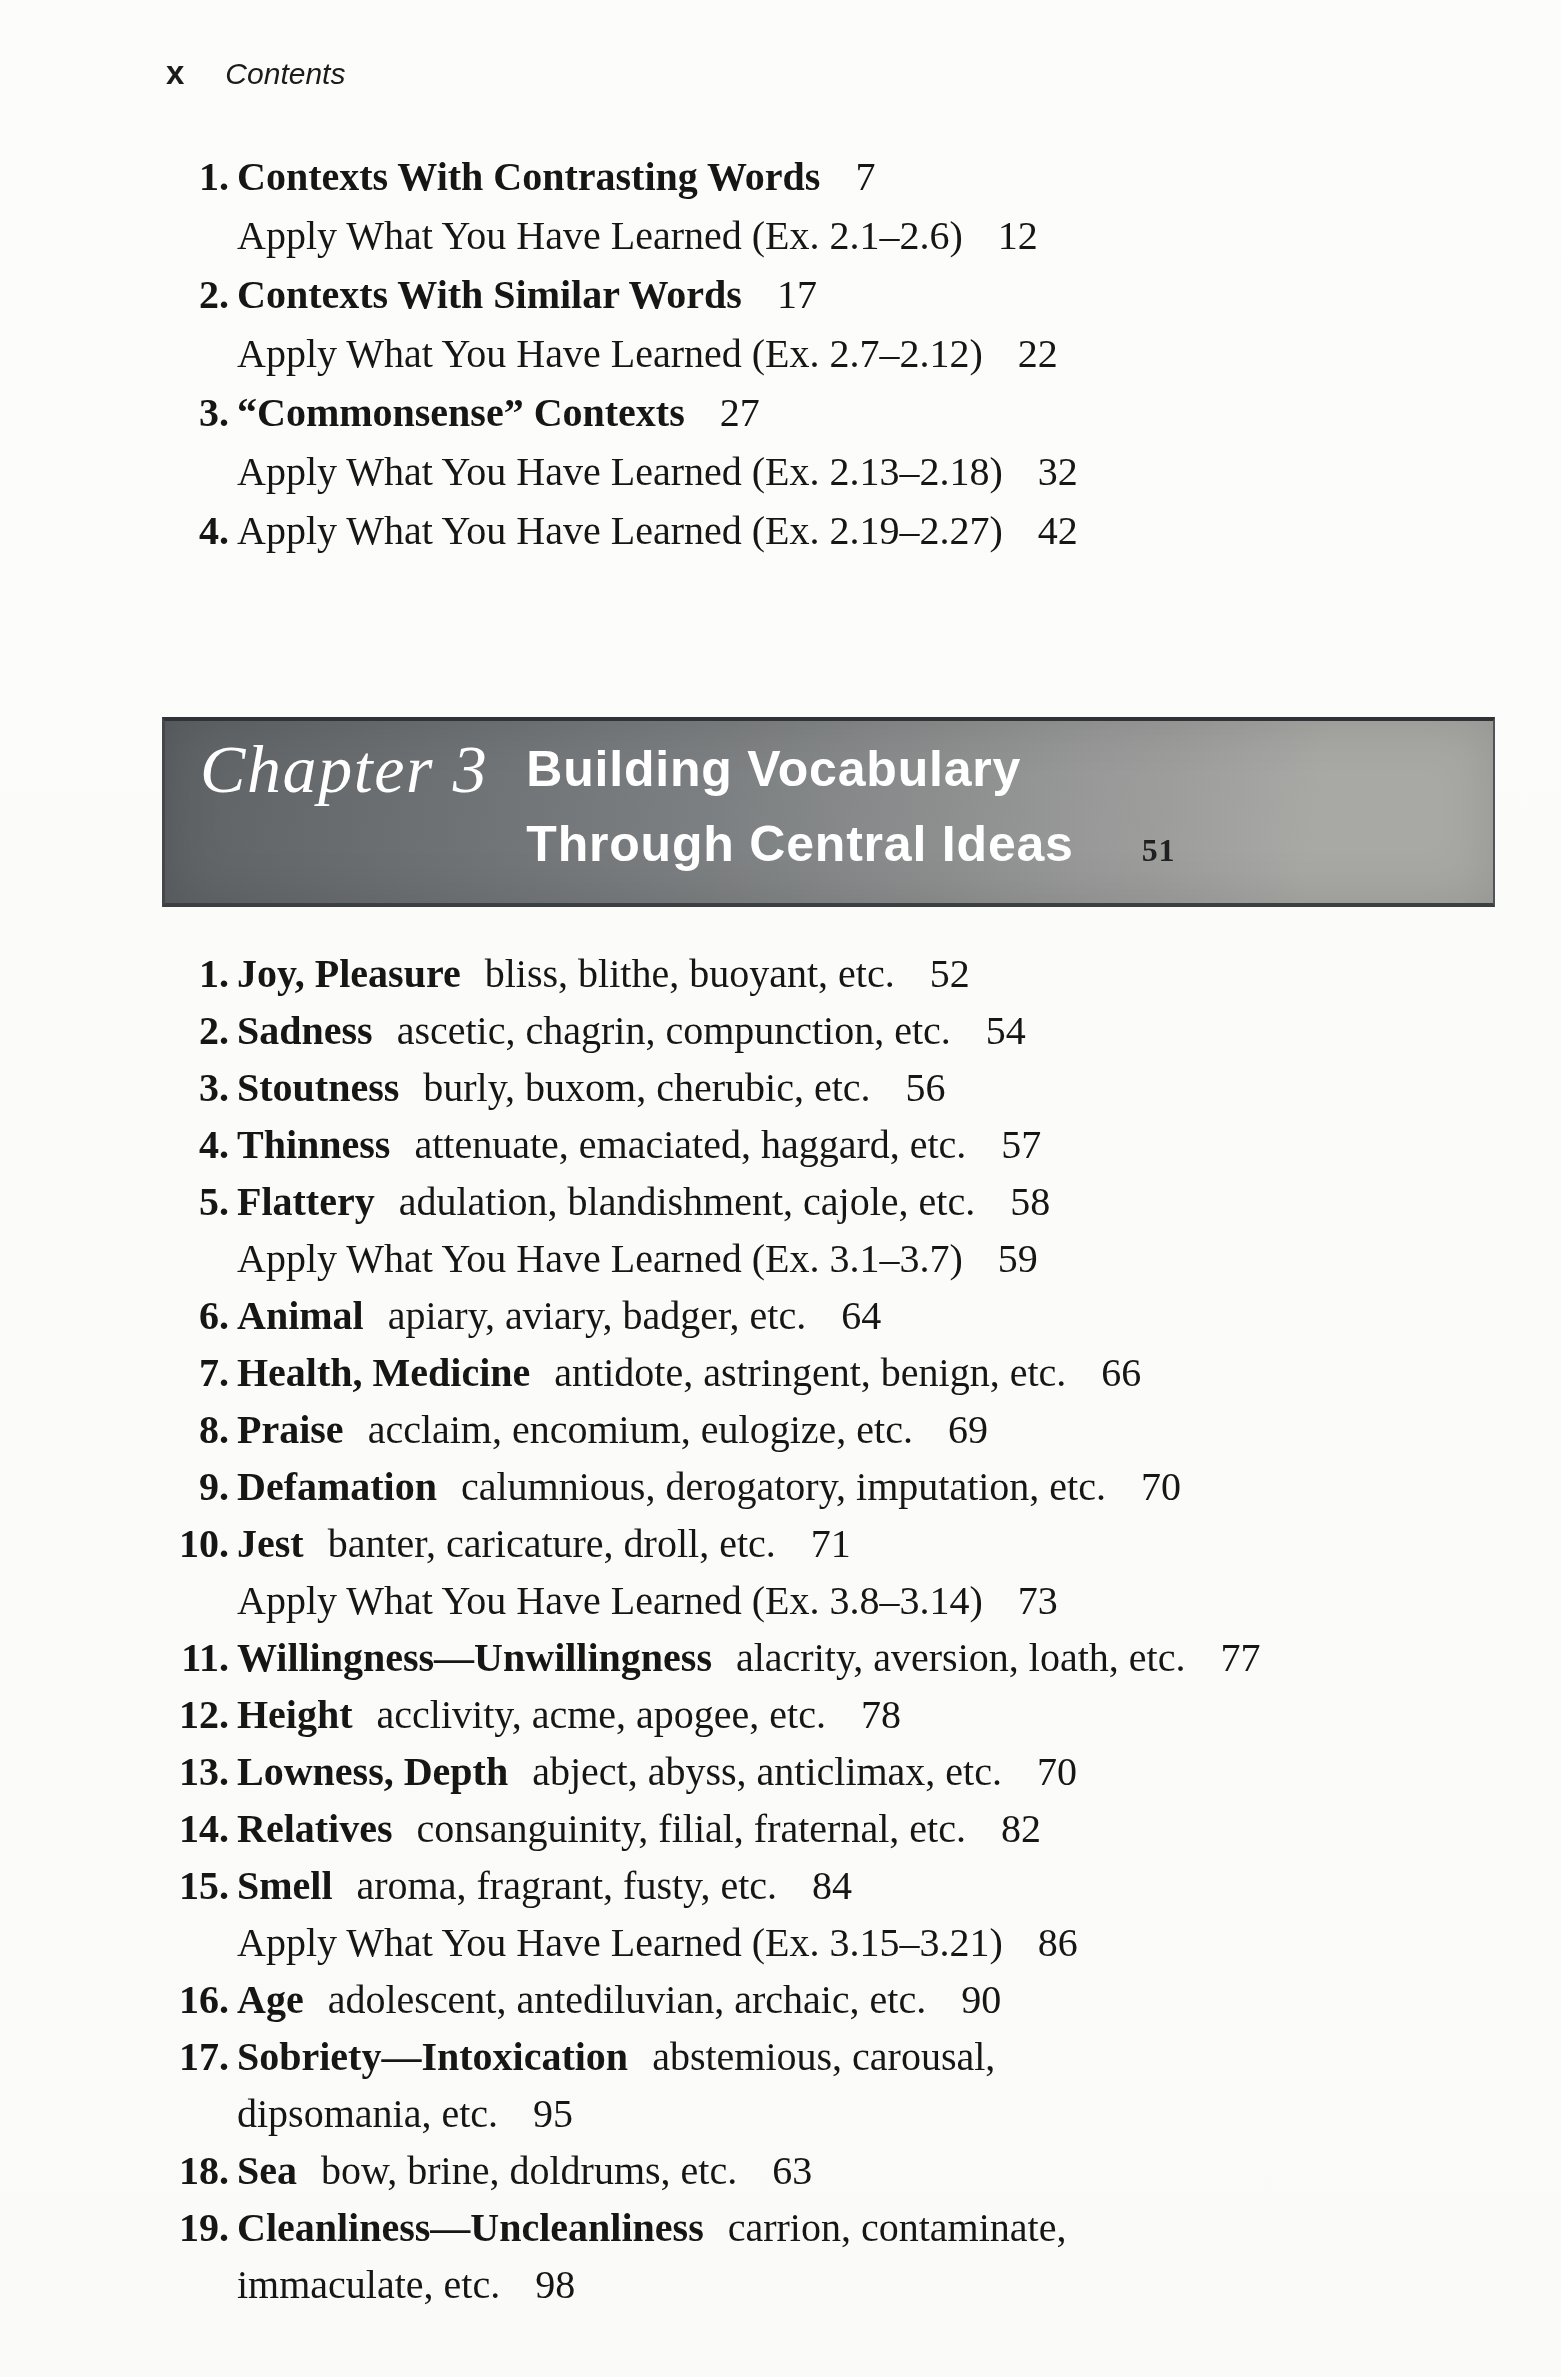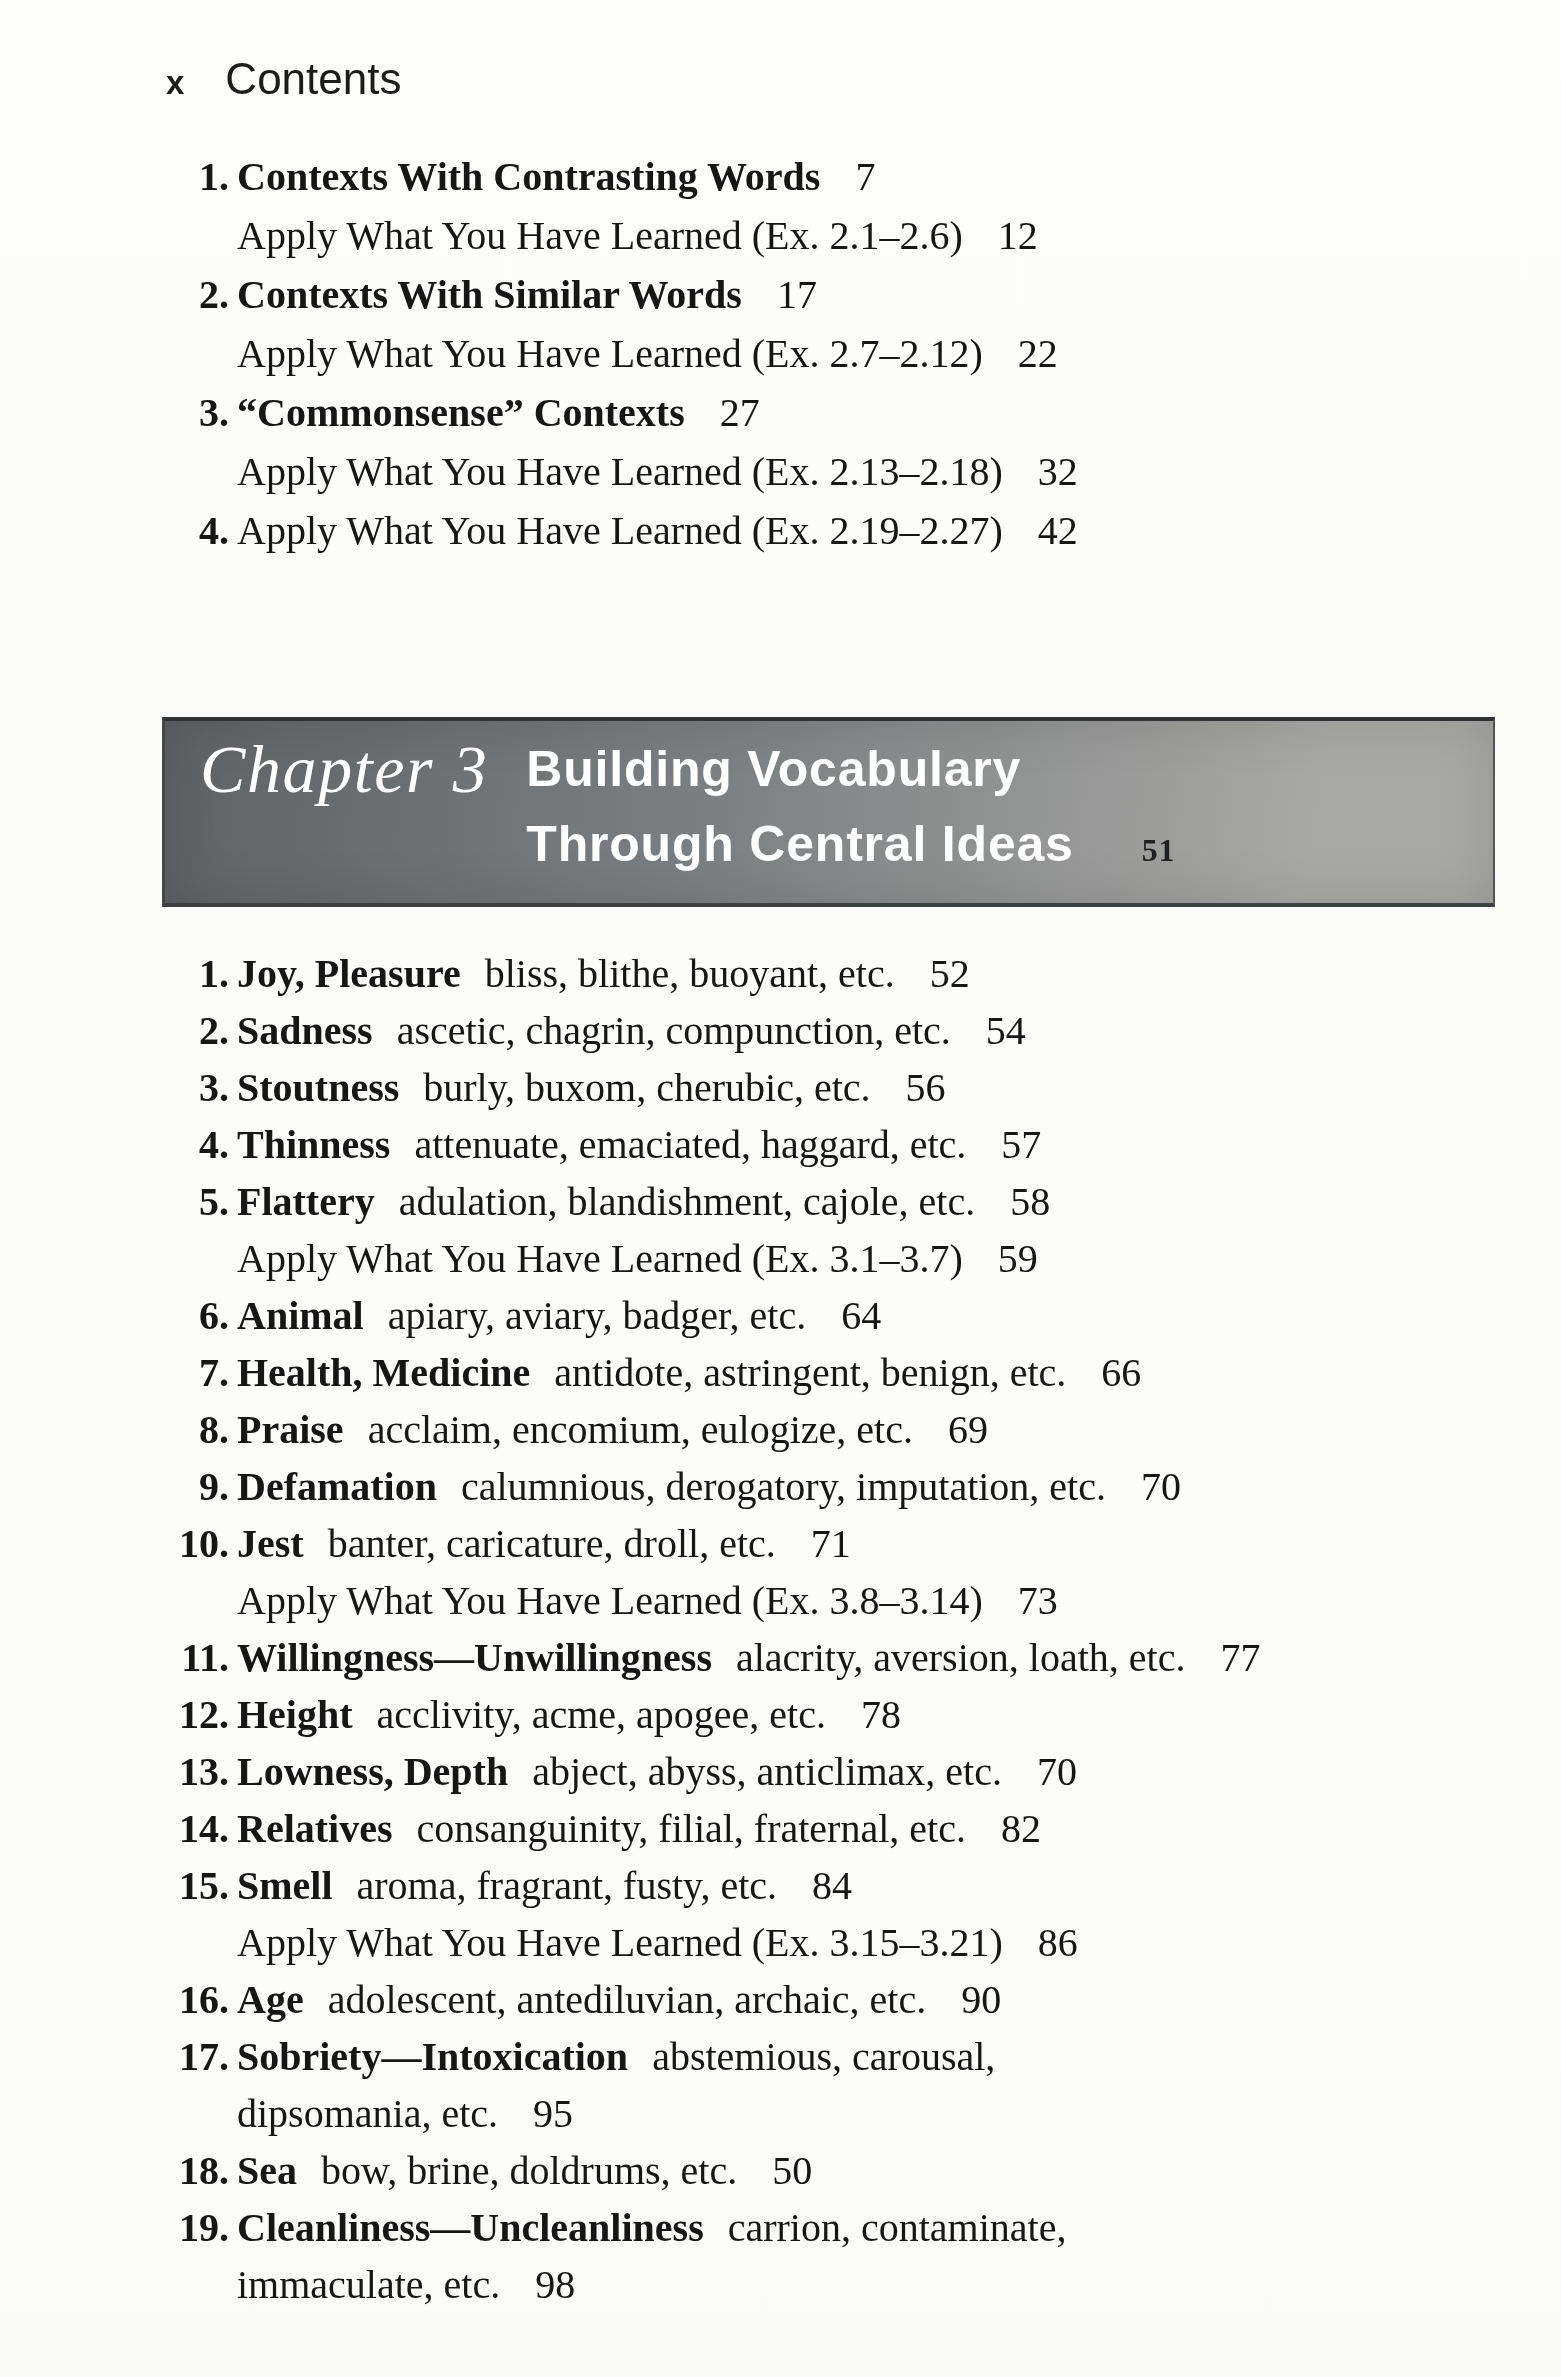--- a/index.html
+++ b/index.html
@@ -26,21 +26,22 @@
     display: flex;
     align-items: baseline;
     font-family: "Liberation Sans", "DejaVu Sans", sans-serif;
   }
   .folio {
     font-weight: 700;
     font-size: 33px;
     color: #1c1c1c;
   }
   .running-title {
-    font-size: 44px;
+    font-style: italic;
+    font-size: 30px;
     margin-left: 41px;
     color: #1c1c1c;
   }
 
   
   ol.toc-list {
     list-style: none;
     margin: 0;
     padding: 0;
     position: absolute;
@@ -340,21 +341,21 @@
       <span class="line wrap-line">
         <span class="words-cont">dipsomania, etc.</span><span class="pg wrap-pg">95</span>
       </span>
 
     </span>
   </li>
       <li class="toc-item">
     <span class="num">18.</span>
     <span class="entry-body">
       <span class="line main-line">
-        <span class="title">Sea</span><span class="words">bow, brine, doldrums, etc.</span><span class="pg main-pg">50</span>
+        <span class="title">Sea</span><span class="words">bow, brine, doldrums, etc.</span><span class="pg main-pg">63</span>
       </span>
 
     </span>
   </li>
       <li class="toc-item">
     <span class="num">19.</span>
     <span class="entry-body">
       <span class="line main-line">
         <span class="title">Cleanliness—Uncleanliness</span><span class="words">carrion, contaminate,</span>
       </span>

